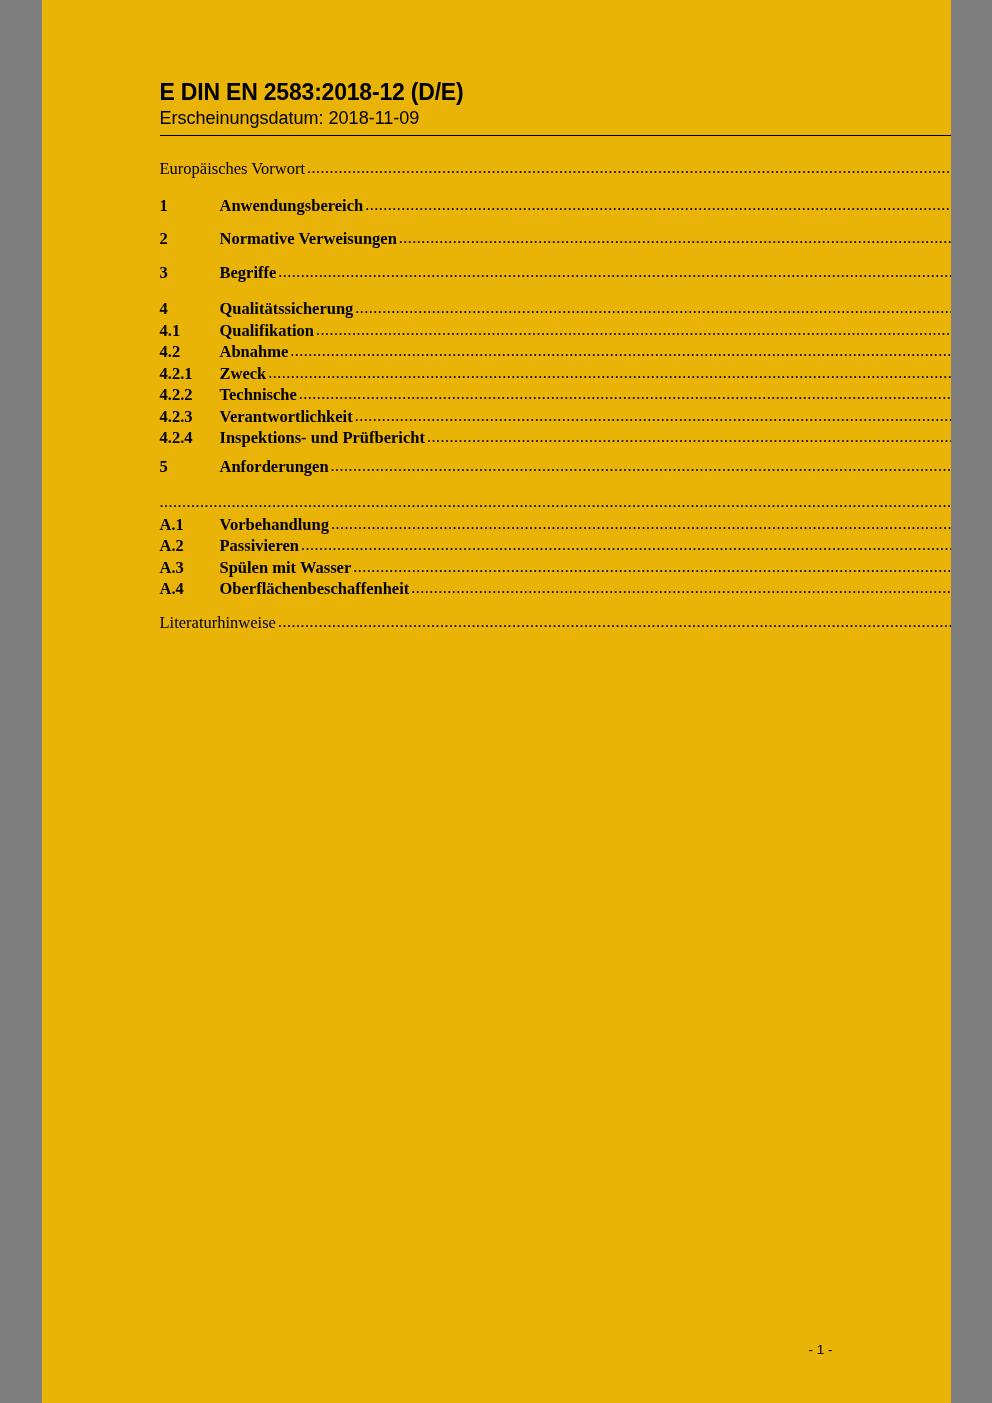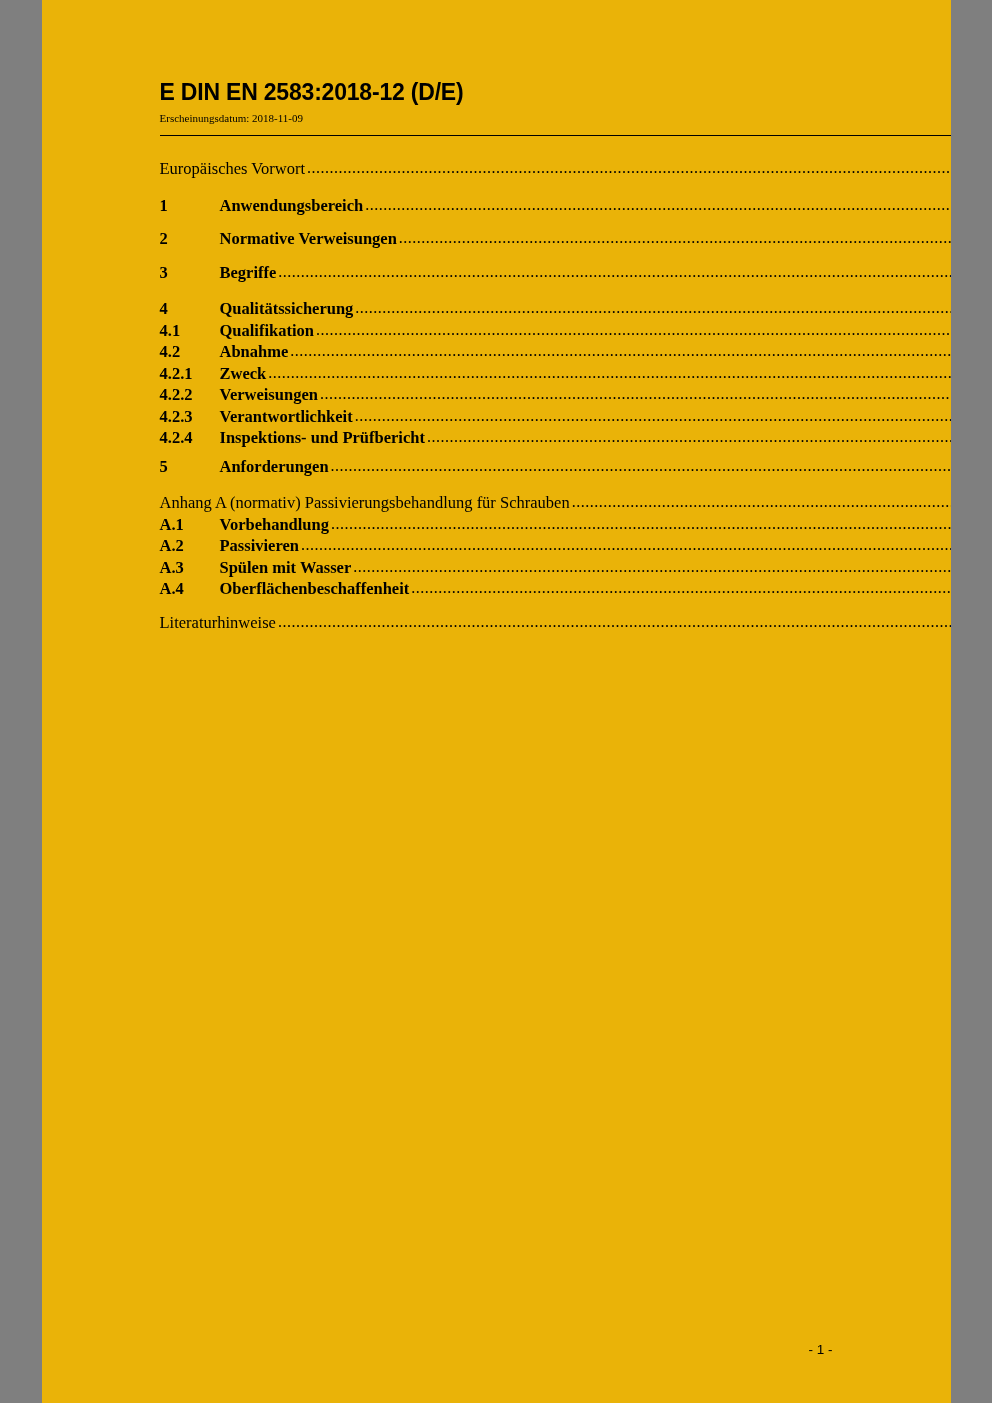--- a/index.html
+++ b/index.html
@@ -27,22 +27,22 @@
   .doc-id {
     font-family: "Liberation Sans", sans-serif;
     font-weight: bold;
     font-size: 23px;
     line-height: 28px;
     color: #000;
     margin: 0;
     letter-spacing: -0.2px;
   }
   .doc-date {
-    font-family: Liberation Serif, serif;
-    font-size: 11px;
+    font-family: Liberation Sans, sans-serif;
+    font-size: 18px;
     line-height: 18px;
     color: #000;
     margin: 3px 0 0 0;
   }
   .title-de {
     font-family: "Liberation Sans", sans-serif;
     font-weight: bold;
     font-size: 16.5px;
     line-height: 25px;
     color: #000;
@@ -195,21 +195,21 @@
           <span class="pg">7</span>
         </div>
         <div class="toc-row bold">
           <span class="num">4.2.1</span>
           <span class="label">Zweck</span>
           <span class="leader">............................................................................................................................................................................................................................................................................................................</span>
           <span class="pg">7</span>
         </div>
         <div class="toc-row bold">
           <span class="num">4.2.2</span>
-          <span class="label">Verweisungen</span>
+          <span class="label">Technische</span>
           <span class="leader">............................................................................................................................................................................................................................................................................................................</span>
           <span class="pg">7</span>
         </div>
         <div class="toc-row bold">
           <span class="num">4.2.3</span>
           <span class="label">Verantwortlichkeit</span>
           <span class="leader">............................................................................................................................................................................................................................................................................................................</span>
           <span class="pg">7</span>
         </div>
         <div class="toc-row bold">
@@ -218,21 +218,20 @@
           <span class="leader">............................................................................................................................................................................................................................................................................................................</span>
           <span class="pg">7</span>
         </div>
         <div class="toc-row bold gap-sm">
           <span class="num">5</span>
           <span class="label">Anforderungen</span>
           <span class="leader">............................................................................................................................................................................................................................................................................................................</span>
           <span class="pg">7</span>
         </div>
         <div class="toc-row nonum gap-lg">
-          <span class="label">Anhang A (normativ)  Passivierungsbehandlung für Schrauben</span>
           <span class="leader">............................................................................................................................................................................................................................................................................................................</span>
           <span class="pg">29</span>
         </div>
         <div class="toc-row bold">
           <span class="num">A.1</span>
           <span class="label">Vorbehandlung</span>
           <span class="leader">............................................................................................................................................................................................................................................................................................................</span>
           <span class="pg">29</span>
         </div>
         <div class="toc-row bold">

